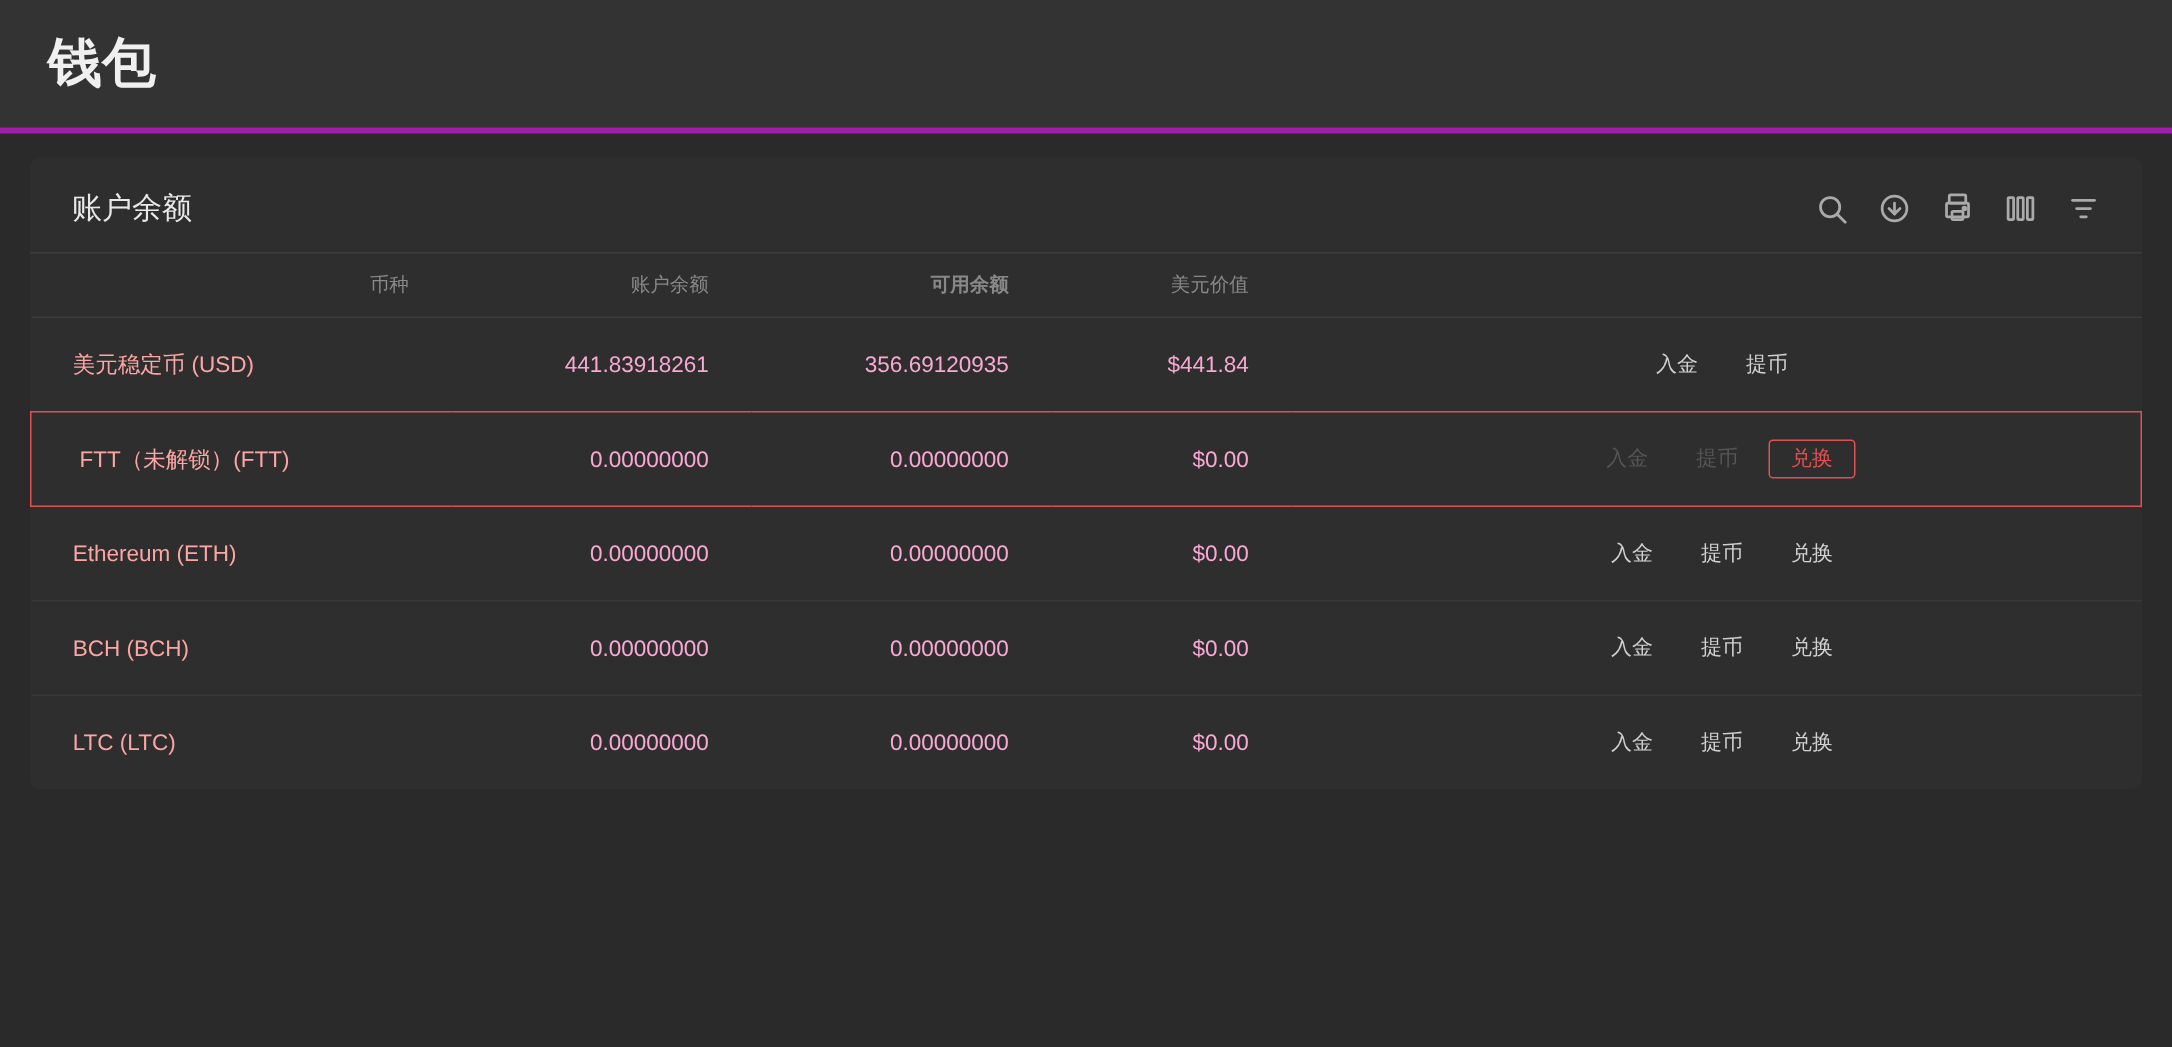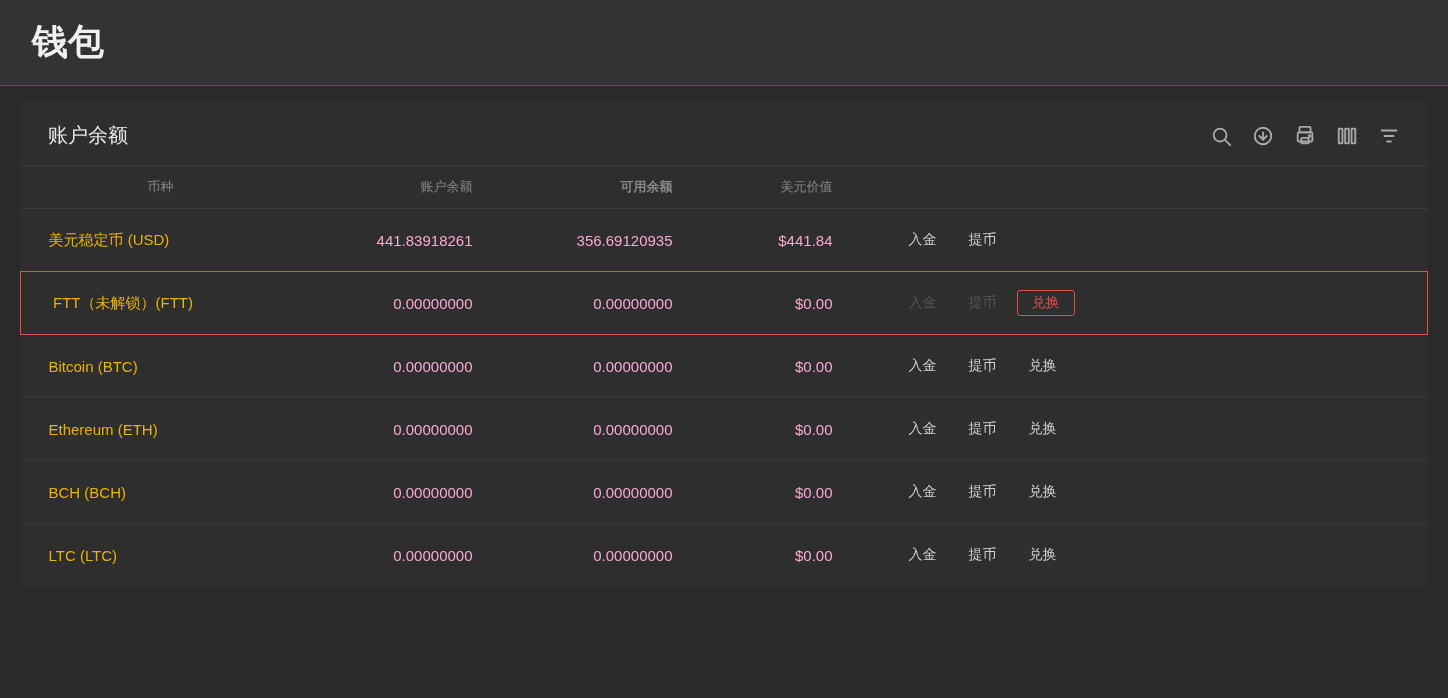--- a/index.html
+++ b/index.html
@@ -12,21 +12,21 @@
       background-color: #2a2a2a;
       color: #e0e0e0;
       font-family: -apple-system, BlinkMacSystemFont, "PingFang SC", "Microsoft YaHei", sans-serif;
       width: 1448px;
       min-height: 698px;
     }
 
     .page-header {
       background-color: #333333;
       padding: 18px 14px 18px 32px;
-      border-bottom: 1px solid #a21caf;
+      border-bottom: 4px solid #a21caf;
     }
 
     .page-title {
       font-size: 36px;
       font-weight: 600;
       color: #f0f0f0;
     }
 
     .content-area {
       background-color: #2e2e2e;
@@ -77,21 +77,21 @@
       width: 100%;
       border-collapse: collapse;
     }
 
     thead tr {
       border-bottom: 1px solid #3d3d3d;
     }
 
     thead th {
       padding: 12px 28px;
-      text-align: center;
+      text-align: right;
       font-size: 13px;
       color: #888;
       font-weight: 400;
     }
 
     thead th.right {
       text-align: right;
     }
 
     tbody tr {
@@ -107,21 +107,21 @@
       font-size: 15px;
       color: #d8d8d8;
     }
 
     tbody td.right {
       text-align: right;
       color: #f9a8d4;
     }
 
     tbody td.actions {
-      text-align: left;
+      text-align: center;
       white-space: nowrap;
     }
 
     .action-btn {
       display: inline-block;
       padding: 4px 12px;
       font-size: 14px;
       color: #d0d0d0;
       cursor: pointer;
       border-radius: 3px;
@@ -138,21 +138,21 @@
       color: #e05050;
       padding: 3px 14px;
     }
 
     .action-btn.exchange-normal {
       color: #d0d0d0;
     }
 
     .currency-cell {
       font-size: 15px;
-      color: #eab308;
+      color: #fca5a5;
     }
 
     .ftt-row td.currency-cell {
       border: 1.5px solid #e05050;
       border-right: none;
       padding-left: 32px;
     }
 
     .ftt-row td:nth-child(2),
     .ftt-row td:nth-child(3),
@@ -235,27 +235,20 @@
           <td class="actions"><span class="action-btn">入金</span><span class="action-btn">提币</span></td>
         </tr>
         <tr class="ftt-row" style="border-bottom: none;">
           <td class="currency-cell" style="border-top: 1.5px solid rgb(224, 80, 80); border-bottom: 1.5px solid rgb(224, 80, 80); border-left: 1.5px solid rgb(224, 80, 80);">FTT（未解锁）(FTT)</td>
           <td class="right" style="border-top: 1.5px solid rgb(224, 80, 80); border-bottom: 1.5px solid rgb(224, 80, 80);">0.00000000</td>
           <td class="right" style="border-top: 1.5px solid rgb(224, 80, 80); border-bottom: 1.5px solid rgb(224, 80, 80);">0.00000000</td>
           <td class="right" style="border-top: 1.5px solid rgb(224, 80, 80); border-bottom: 1.5px solid rgb(224, 80, 80);">$0.00</td>
           <td class="actions" style="border-top: 1.5px solid rgb(224, 80, 80); border-bottom: 1.5px solid rgb(224, 80, 80); border-right: 1.5px solid rgb(224, 80, 80);"><span class="action-btn disabled">入金</span><span class="action-btn disabled">提币</span><span class="action-btn exchange-highlight">兑换</span></td>
         </tr>
         <tr>
-          <td class="currency-cell">Bitcoin (BTC)</td>
-          <td class="right">0.00000000</td>
-          <td class="right">0.00000000</td>
-          <td class="right">$0.00</td>
-          <td class="actions"><span class="action-btn">入金</span><span class="action-btn">提币</span><span class="action-btn exchange-normal">兑换</span></td>
-        </tr>
-        <tr>
           <td class="currency-cell">Ethereum (ETH)</td>
           <td class="right">0.00000000</td>
           <td class="right">0.00000000</td>
           <td class="right">$0.00</td>
           <td class="actions"><span class="action-btn">入金</span><span class="action-btn">提币</span><span class="action-btn exchange-normal">兑换</span></td>
         </tr>
         <tr>
           <td class="currency-cell">BCH (BCH)</td>
           <td class="right">0.00000000</td>
           <td class="right">0.00000000</td>

